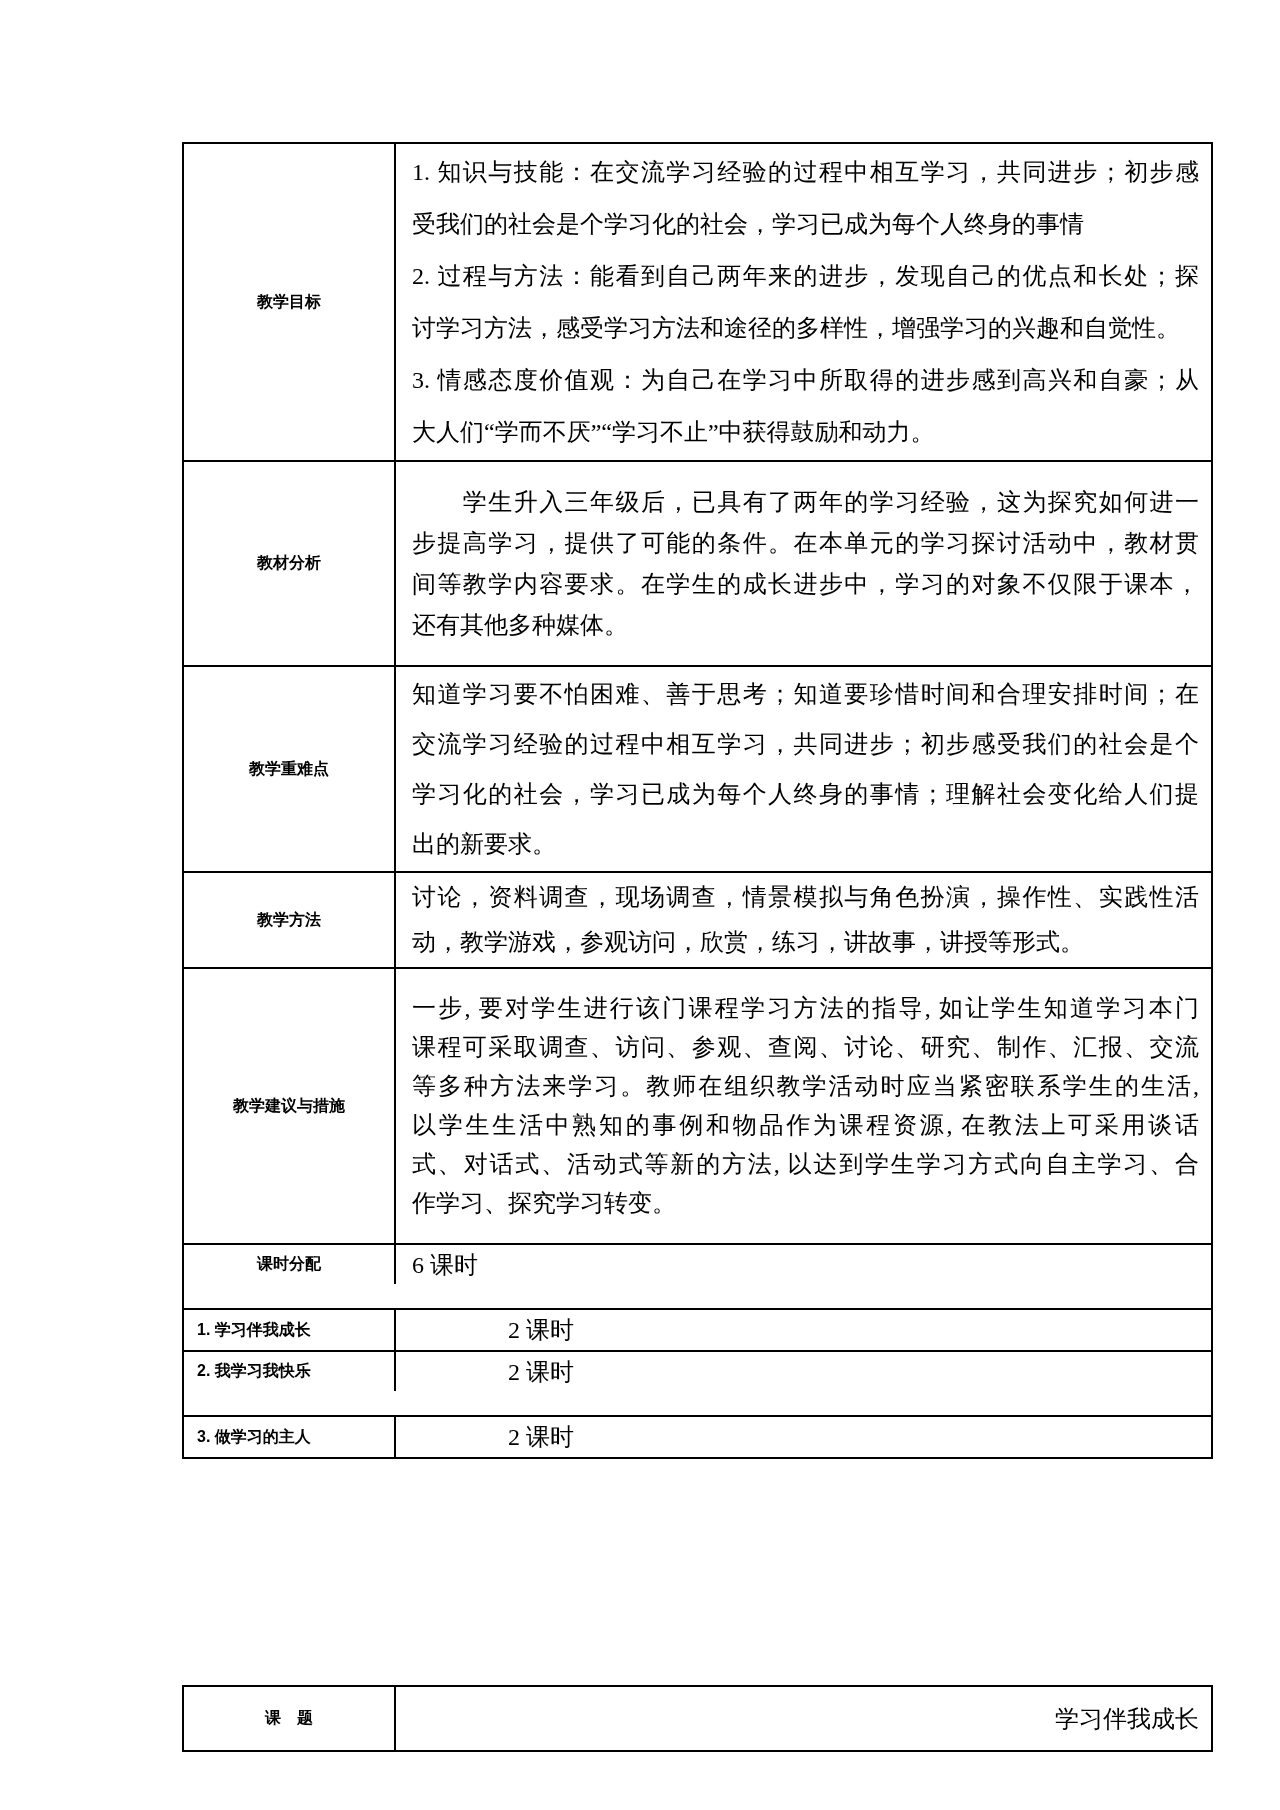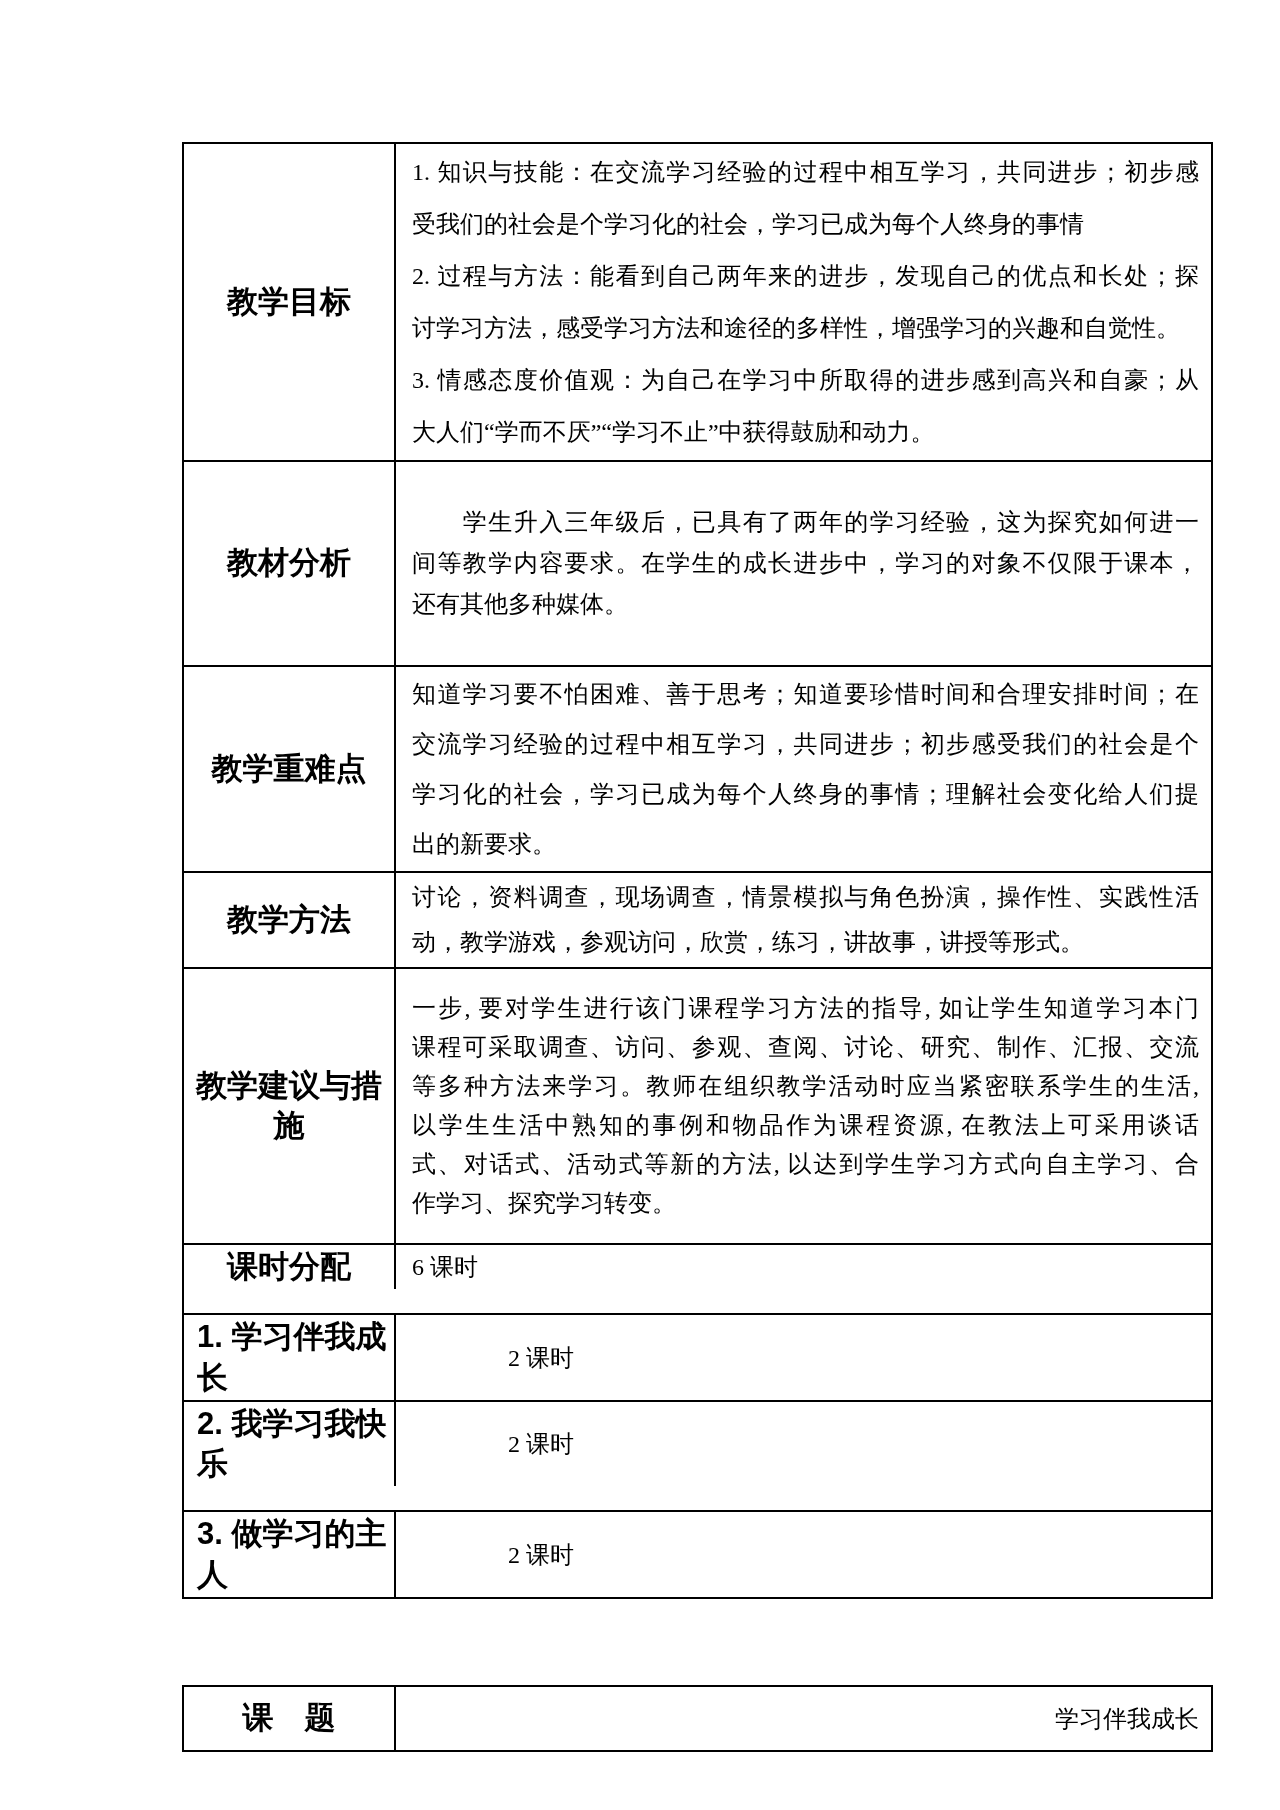--- a/index.html
+++ b/index.html
@@ -28,21 +28,21 @@
   .trow + .trow { border-top: 2px solid #000000; }
   .lcell {
     width: 210px;
     min-width: 210px;
     box-sizing: border-box;
     display: flex;
     align-items: center;
     justify-content: center;
     font-family: "Liberation Sans", "DejaVu Sans", sans-serif;
     font-weight: bold;
-    font-size: 31px;
+    font-size: 16px;
     line-height: 1.3;
     text-align: center;
     padding: 2px 4px;
   }
   .lcell.left {
     justify-content: flex-start;
     text-align: left;
     padding-left: 13px;
   }
   .ccell {
@@ -99,20 +99,21 @@
           <div class="tline pend">讨学习方法，感受学习方法和途径的多样性，增强学习的兴趣和自觉性。</div>
           <div class="tline">3. 情感态度价值观：为自己在学习中所取得的进步感到高兴和自豪；从</div>
           <div class="tline pend">大人们“学而不厌”“学习不止”中获得鼓励和动力。</div>
         </div>
     </div>
 
     <div class="trow r2 lh41">
       <div class="lcell">教材分析</div>
       <div class="ccell">
           <div class="tline">　　学生升入三年级后，已具有了两年的学习经验，这为探究如何进一</div>
+          <div class="tline">步提高学习，提供了可能的条件。在本单元的学习探讨活动中，教材贯</div>
           <div class="tline">间等教学内容要求。在学生的成长进步中，学习的对象不仅限于课本，</div>
           <div class="tline pend">还有其他多种媒体。</div>
         </div>
     </div>
 
     <div class="trow r3 lh50">
       <div class="lcell">教学重难点</div>
       <div class="ccell">
           <div class="tline">知道学习要不怕困难、善于思考；知道要珍惜时间和合理安排时间；在</div>
           <div class="tline">交流学习经验的过程中相互学习，共同进步；初步感受我们的社会是个</div>

